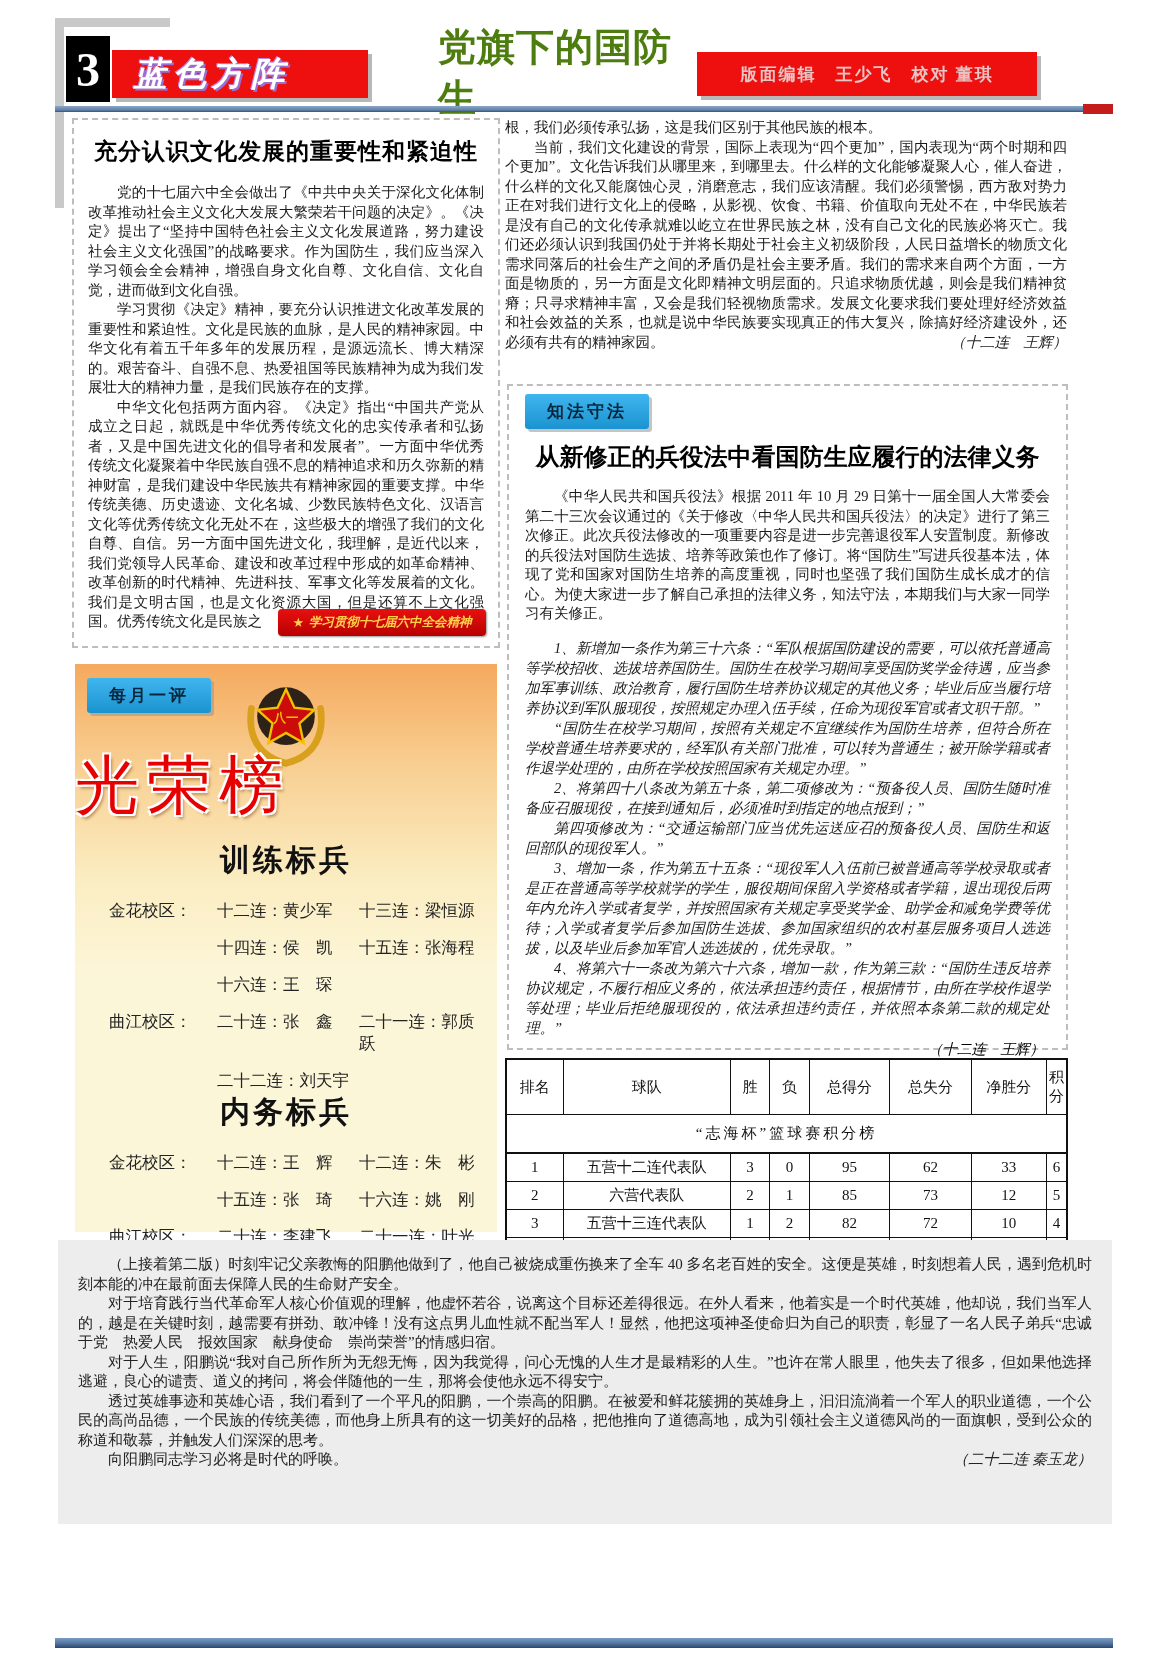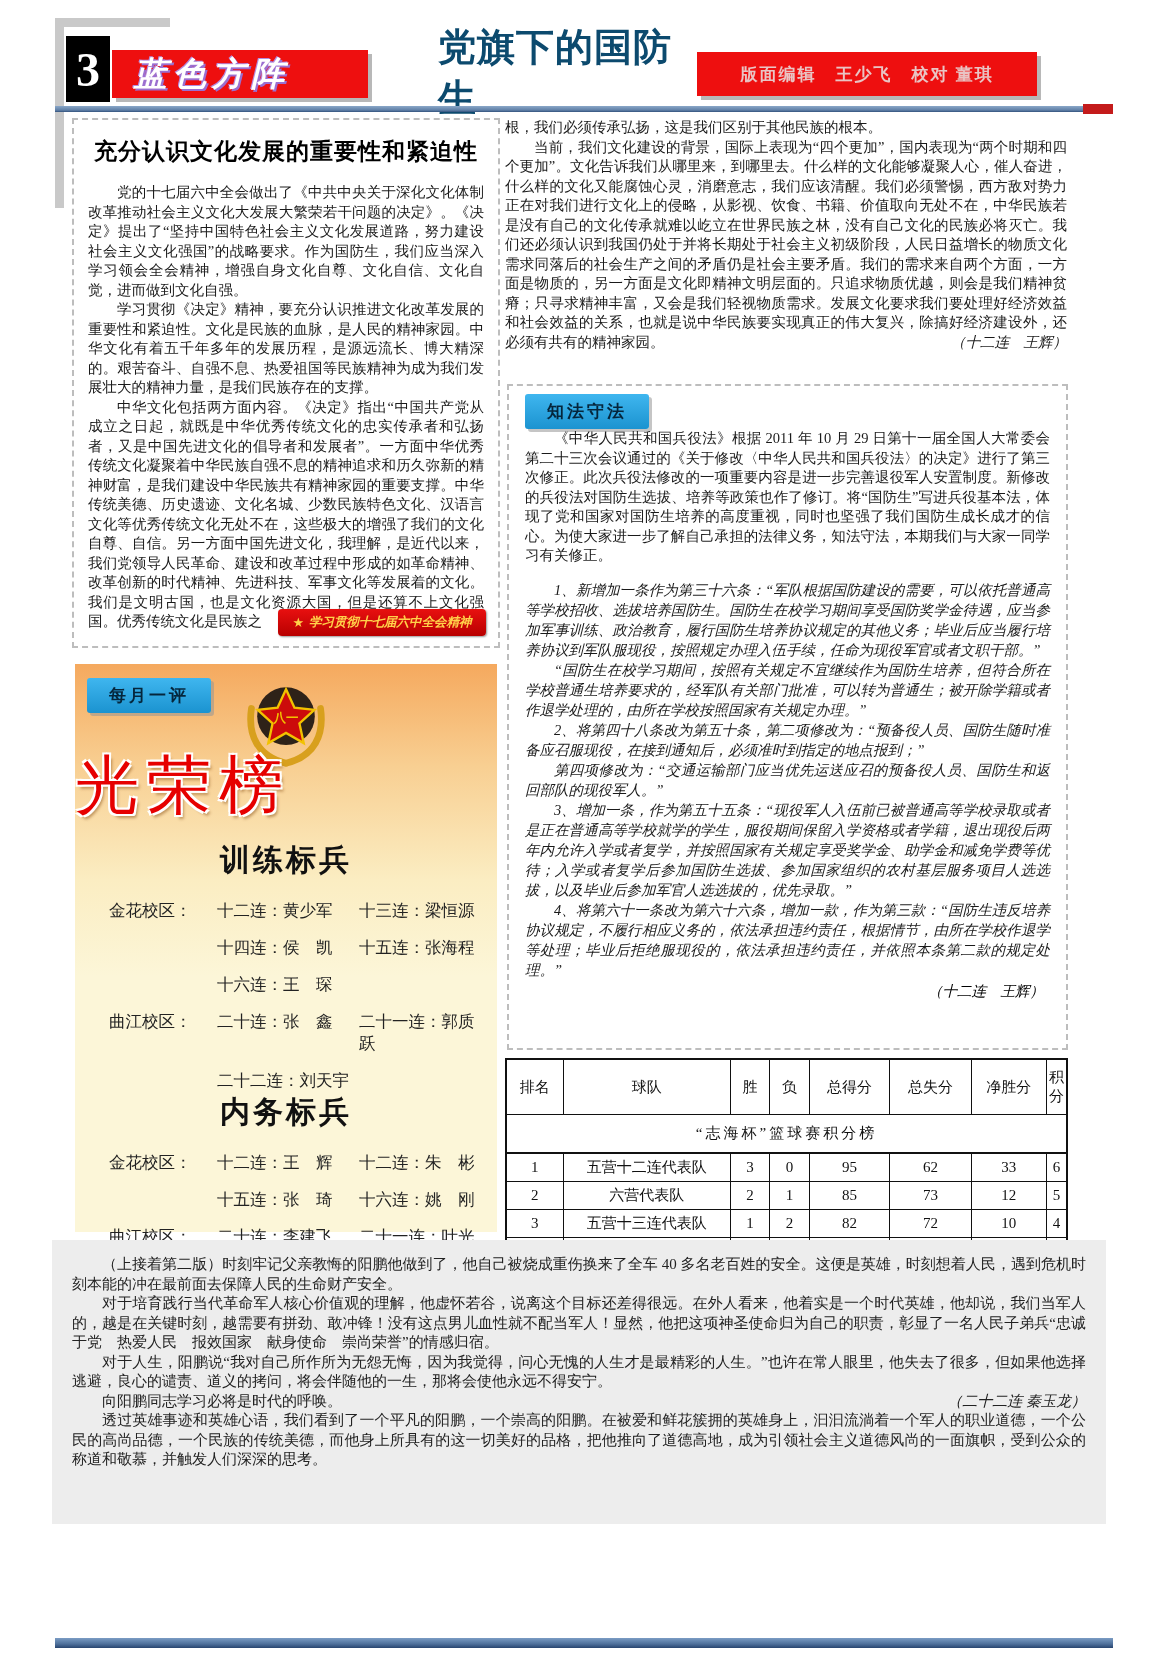--- a/index.html
+++ b/index.html
@@ -11,21 +11,21 @@
   .corner-v{left:55px;top:18px;width:9px;height:190px;background:#c9c9c9;}
   .corner-h{left:55px;top:18px;width:115px;height:9px;background:#c9c9c9;}
   .page-num{left:66px;top:36px;width:44px;height:66px;background:#000;color:#fff;
             font-size:48px;font-weight:bold;display:flex;align-items:center;justify-content:center;
             font-family:"Liberation Serif",serif;}
   .banner-main{left:112px;top:50px;width:256px;height:48px;background:#ee0f0f;
                box-shadow:4px 4px 0 rgba(160,160,160,.75);display:flex;align-items:center;}
   .section-name{color:#fff;font-size:33px;font-weight:bold;font-style:italic;
                 letter-spacing:6px;padding-left:22px;font-family:"Liberation Sans",sans-serif;
                 text-shadow:2px 2px 0 #9b6fd0,-1px -1px 0 #b38ce0;}
-  .masthead-title{left:438px;top:44px;width:272px;height:58px;color:#0c4a6e;font-size:38px;
+  .masthead-title{left:438px;top:44px;width:272px;height:58px;color:#4d7c0f;font-size:38px;
                   font-weight:bold;letter-spacing:1px;display:flex;align-items:center;justify-content:center;}
   .banner-editors{left:697px;top:52px;width:340px;height:44px;background:#ee0f0f;
                   box-shadow:4px 4px 0 rgba(160,160,160,.75);display:flex;align-items:center;justify-content:center;
                   color:#e9c4c4;font-size:17px;letter-spacing:2px;font-weight:bold;}
   .header-rule{left:55px;top:106px;width:1028px;height:6px;
                background:linear-gradient(180deg,#8aa7c8 0%,#5f7fa6 70%,#33527d 100%);}
   .rule-accent{left:1083px;top:104px;width:30px;height:10px;background:#c41b1b;}
 
   
   .body-p{margin:0;text-align:justify;text-indent:2em;font-size:14.5px;line-height:19.5px;color:#1a1a1a;}
@@ -75,21 +75,21 @@
 
   
   .score-wrap{left:505px;top:1058px;width:563px;}
   table.score{border-collapse:collapse;width:100%;border:2px solid #111;}
   table.score td,table.score th{border:1px solid #111;font-size:15px;text-align:center;padding:4px 2px;
       font-weight:normal;color:#111;}
   .tbl-title{font-size:22px;font-weight:bold;letter-spacing:3px;padding:9px 0 !important;border-bottom:2px solid #111 !important;}
   table.score th{padding:8px 2px;}
 
   
-  .bottom-box{left:52px;top:1240px;width:1054px;height:284px;background:#ededed;
+  .bottom-box{left:58px;top:1240px;width:1054px;height:284px;background:#ededed;
               box-sizing:border-box;padding:15px 20px 10px 20px;}
   .bottom-box .body-p{font-size:15px;line-height:19.5px;color:#222;}
 
   .bottom-bar{left:55px;top:1638px;width:1058px;height:10px;
               background:linear-gradient(180deg,#7b9cc4 0%,#4d6f9a 60%,#27456f 100%);}
 </style>
 </head>
 <body>
 
 <div class="page">
@@ -116,20 +116,21 @@
     </div>
   </div>
 
   <div class="abs right-cont">
     <p class="body-p no-indent">根，我们必须传承弘扬，这是我们区别于其他民族的根本。</p>
     <p class="body-p"><span>当前，我们文化建设的背景，国际上表现为“四个更加”，国内表现为“两个时期和四个更加”。文化告诉我们从哪里来，到哪里去。什么样的文化能够凝聚人心，催人奋进，什么样的文化又能腐蚀心灵，消磨意志，我们应该清醒。我们必须警惕，西方敌对势力正在对我们进行文化上的侵略，从影视、饮食、书籍、价值取向无处不在，中华民族若是没有自己的文化传承就难以屹立在世界民族之林，没有自己文化的民族必将灭亡。我们还必须认识到我国仍处于并将长期处于社会主义初级阶段，人民日益增长的物质文化需求同落后的社会生产之间的矛盾仍是社会主要矛盾。我们的需求来自两个方面，一方面是物质的，另一方面是文化即精神文明层面的。只追求物质优越，则会是我们精神贫瘠；只寻求精神丰富，又会是我们轻视物质需求。发展文化要求我们要处理好经济效益和社会效益的关系，也就是说中华民族要实现真正的伟大复兴，除搞好经济建设外，还必须有共有的精神家园。</span>　<span class="inline-sig">（十二连　王辉）</span></p>
   </div>
 
   <div class="abs law-box">
     <span class="badge">知法守法</span>
+    <h2 class="law-title">从新修正的兵役法中看国防生应履行的法律义务</h2>
     <p class="body-p">《中华人民共和国兵役法》根据 2011 年 10 月 29 日第十一届全国人大常委会第二十三次会议通过的《关于修改〈中华人民共和国兵役法〉的决定》进行了第三次修正。此次兵役法修改的一项重要内容是进一步完善退役军人安置制度。新修改的兵役法对国防生选拔、培养等政策也作了修订。将“国防生”写进兵役基本法，体现了党和国家对国防生培养的高度重视，同时也坚强了我们国防生成长成才的信心。为使大家进一步了解自己承担的法律义务，知法守法，本期我们与大家一同学习有关修正。</p>
     <p class="law-item" style="margin-top:14px;">1、新增加一条作为第三十六条：“军队根据国防建设的需要，可以依托普通高等学校招收、选拔培养国防生。国防生在校学习期间享受国防奖学金待遇，应当参加军事训练、政治教育，履行国防生培养协议规定的其他义务；毕业后应当履行培养协议到军队服现役，按照规定办理入伍手续，任命为现役军官或者文职干部。”</p>
     <p class="law-item">“国防生在校学习期间，按照有关规定不宜继续作为国防生培养，但符合所在学校普通生培养要求的，经军队有关部门批准，可以转为普通生；被开除学籍或者作退学处理的，由所在学校按照国家有关规定办理。”</p>
     <p class="law-item">2、将第四十八条改为第五十条，第二项修改为：“预备役人员、国防生随时准备应召服现役，在接到通知后，必须准时到指定的地点报到；”</p>
     <p class="law-item no-indent">第四项修改为：“交通运输部门应当优先运送应召的预备役人员、国防生和返回部队的现役军人。”</p>
     <p class="law-item">3、增加一条，作为第五十五条：“现役军人入伍前已被普通高等学校录取或者是正在普通高等学校就学的学生，服役期间保留入学资格或者学籍，退出现役后两年内允许入学或者复学，并按照国家有关规定享受奖学金、助学金和减免学费等优待；入学或者复学后参加国防生选拔、参加国家组织的农村基层服务项目人选选拔，以及毕业后参加军官人选选拔的，优先录取。”</p>
     <p class="law-item">4、将第六十一条改为第六十六条，增加一款，作为第三款：“国防生违反培养协议规定，不履行相应义务的，依法承担违约责任，根据情节，由所在学校作退学等处理；毕业后拒绝服现役的，依法承担违约责任，并依照本条第二款的规定处理。”</p>
     <div class="sig-line">（十二连　王辉）</div>
   </div>
 
@@ -239,19 +240,19 @@
         <td>3</td>
       </tr>
     </tbody>
       </table>
   </div>
 
   <div class="abs bottom-box">
     <p class="body-p">（上接着第二版）时刻牢记父亲教悔的阳鹏他做到了，他自己被烧成重伤换来了全车 40 多名老百姓的安全。这便是英雄，时刻想着人民，遇到危机时刻本能的冲在最前面去保障人民的生命财产安全。</p>
     <p class="body-p">对于培育践行当代革命军人核心价值观的理解，他虚怀若谷，说离这个目标还差得很远。在外人看来，他着实是一个时代英雄，他却说，我们当军人的，越是在关键时刻，越需要有拼劲、敢冲锋！没有这点男儿血性就不配当军人！显然，他把这项神圣使命归为自己的职责，彰显了一名人民子弟兵“忠诚于党　热爱人民　报效国家　献身使命　崇尚荣誉”的情感归宿。</p>
     <p class="body-p">对于人生，阳鹏说“我对自己所作所为无怨无悔，因为我觉得，问心无愧的人生才是最精彩的人生。”也许在常人眼里，他失去了很多，但如果他选择逃避，良心的谴责、道义的拷问，将会伴随他的一生，那将会使他永远不得安宁。</p>
+    <p class="body-p">透过英雄事迹和英雄心语，我们看到了一个平凡的阳鹏，一个崇高的阳鹏。在被爱和鲜花簇拥的英雄身上，汩汩流淌着一个军人的职业道德，一个公民的高尚品德，一个民族的传统美德，而他身上所具有的这一切美好的品格，把他推向了道德高地，成为引领社会主义道德风尚的一面旗帜，受到公众的称道和敬慕，并触发人们深深的思考。</p>
     <p class="body-p"><span>向阳鹏同志学习必将是时代的呼唤。</span><span class="inline-sig">（二十二连 秦玉龙）</span></p>
-    <p class="body-p">透过英雄事迹和英雄心语，我们看到了一个平凡的阳鹏，一个崇高的阳鹏。在被爱和鲜花簇拥的英雄身上，汩汩流淌着一个军人的职业道德，一个公民的高尚品德，一个民族的传统美德，而他身上所具有的这一切美好的品格，把他推向了道德高地，成为引领社会主义道德风尚的一面旗帜，受到公众的称道和敬慕，并触发人们深深的思考。</p>
   </div>
 
   <div class="abs bottom-bar"></div>
 
 </div>
 
 </body></html>

